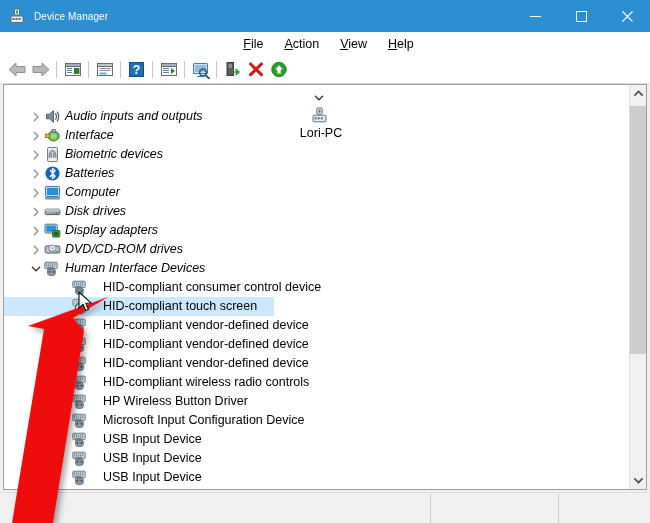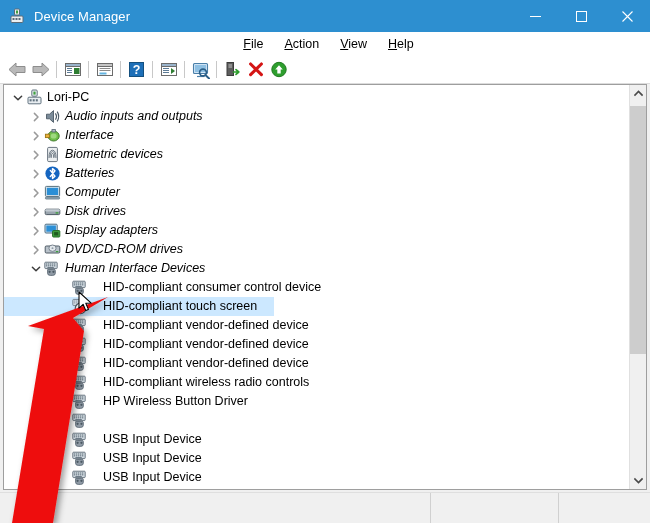--- a/index.html
+++ b/index.html
@@ -23,21 +23,21 @@
     position:relative;
     height:32px;
     background:#2d8fd0;
     display:flex;align-items:center;
   }
   #title-icon{
     width:16px;height:16px;margin-left:9px;margin-right:9px;
     position:relative;flex:0 0 auto;
   }
   #title-text{
-    color:#ffffff;font-size:13px;letter-spacing:.1px;
+    color:#ffffff;font-size:10px;letter-spacing:.1px;
     white-space:nowrap;
   }
   #win-controls{
     position:absolute;right:0;top:0;height:32px;display:flex;
   }
   .wc{
     width:46px;height:32px;
     display:flex;align-items:center;justify-content:center;
     color:#ffffff;
   }
@@ -100,21 +100,21 @@
   .row.sel{background:#cce8ff;}
   .twisty{
     width:16px;height:19px;flex:0 0 auto;
     display:flex;align-items:center;justify-content:center;
   }
   .twisty svg{display:block;}
   .dev-icon{
     width:17px;height:17px;flex:0 0 auto;
     position:relative;
   }
-  .indent0{padding-left:6px;}
+  .indent0{padding-left:6px;flex-direction:column;}
   .indent1{padding-left:24px;font-style:italic;}
   .indent2{padding-left:42px;gap:10px;}
 
   
   #vscroll{
     position:absolute;right:0;top:0;bottom:0;width:17px;
     background:#f0f0f0;border-left:1px solid #e0e0e0;
     box-sizing:border-box;
   }
   .sb-arrow{
@@ -616,20 +616,21 @@
                 <rect x="4" y="5.2" width="1.3" height="1.2"></rect>
                 <rect x="6" y="5.2" width="1.3" height="1.2"></rect>
                 <rect x="8" y="5.2" width="1.3" height="1.2"></rect>
                 <rect x="10" y="5.2" width="1.3" height="1.2"></rect>
                 <rect x="3.4" y="7" width="6.4" height="1.1"></rect>
               </g>
               <path d="M3.6,9.6 L3.6,13.2 Q3.6,15.4 6.3,15.4 L8.6,15.4 Q11.3,15.4 11.3,13.2 L11.3,10.6 Q11.3,9.4 9.9,9.4 Z" fill="#8f9aa5" stroke="#5d6b77" stroke-width="0.9"></path>
               <circle cx="5.6" cy="11.8" r="1.1" fill="#4a5862"></circle>
               <circle cx="9.4" cy="11.8" r="1.1" fill="#4a5862"></circle>
             </svg></span>
+          <span class="lbl">Microsoft Input Configuration Device</span>
         </div>
         <div class="row indent2">
           <span class="twisty"></span>
           <span class="dev-icon"><svg width="17" height="17" viewBox="0 0 17 17">
               <rect x="0.8" y="2.2" width="12.4" height="6.4" rx="0.8" fill="#cfd8df" stroke="#5d6b77" stroke-width="0.9"></rect>
               <g fill="#6e7c88">
                 <rect x="2" y="3.4" width="1.3" height="1.2"></rect>
                 <rect x="4" y="3.4" width="1.3" height="1.2"></rect>
                 <rect x="6" y="3.4" width="1.3" height="1.2"></rect>
                 <rect x="8" y="3.4" width="1.3" height="1.2"></rect>

